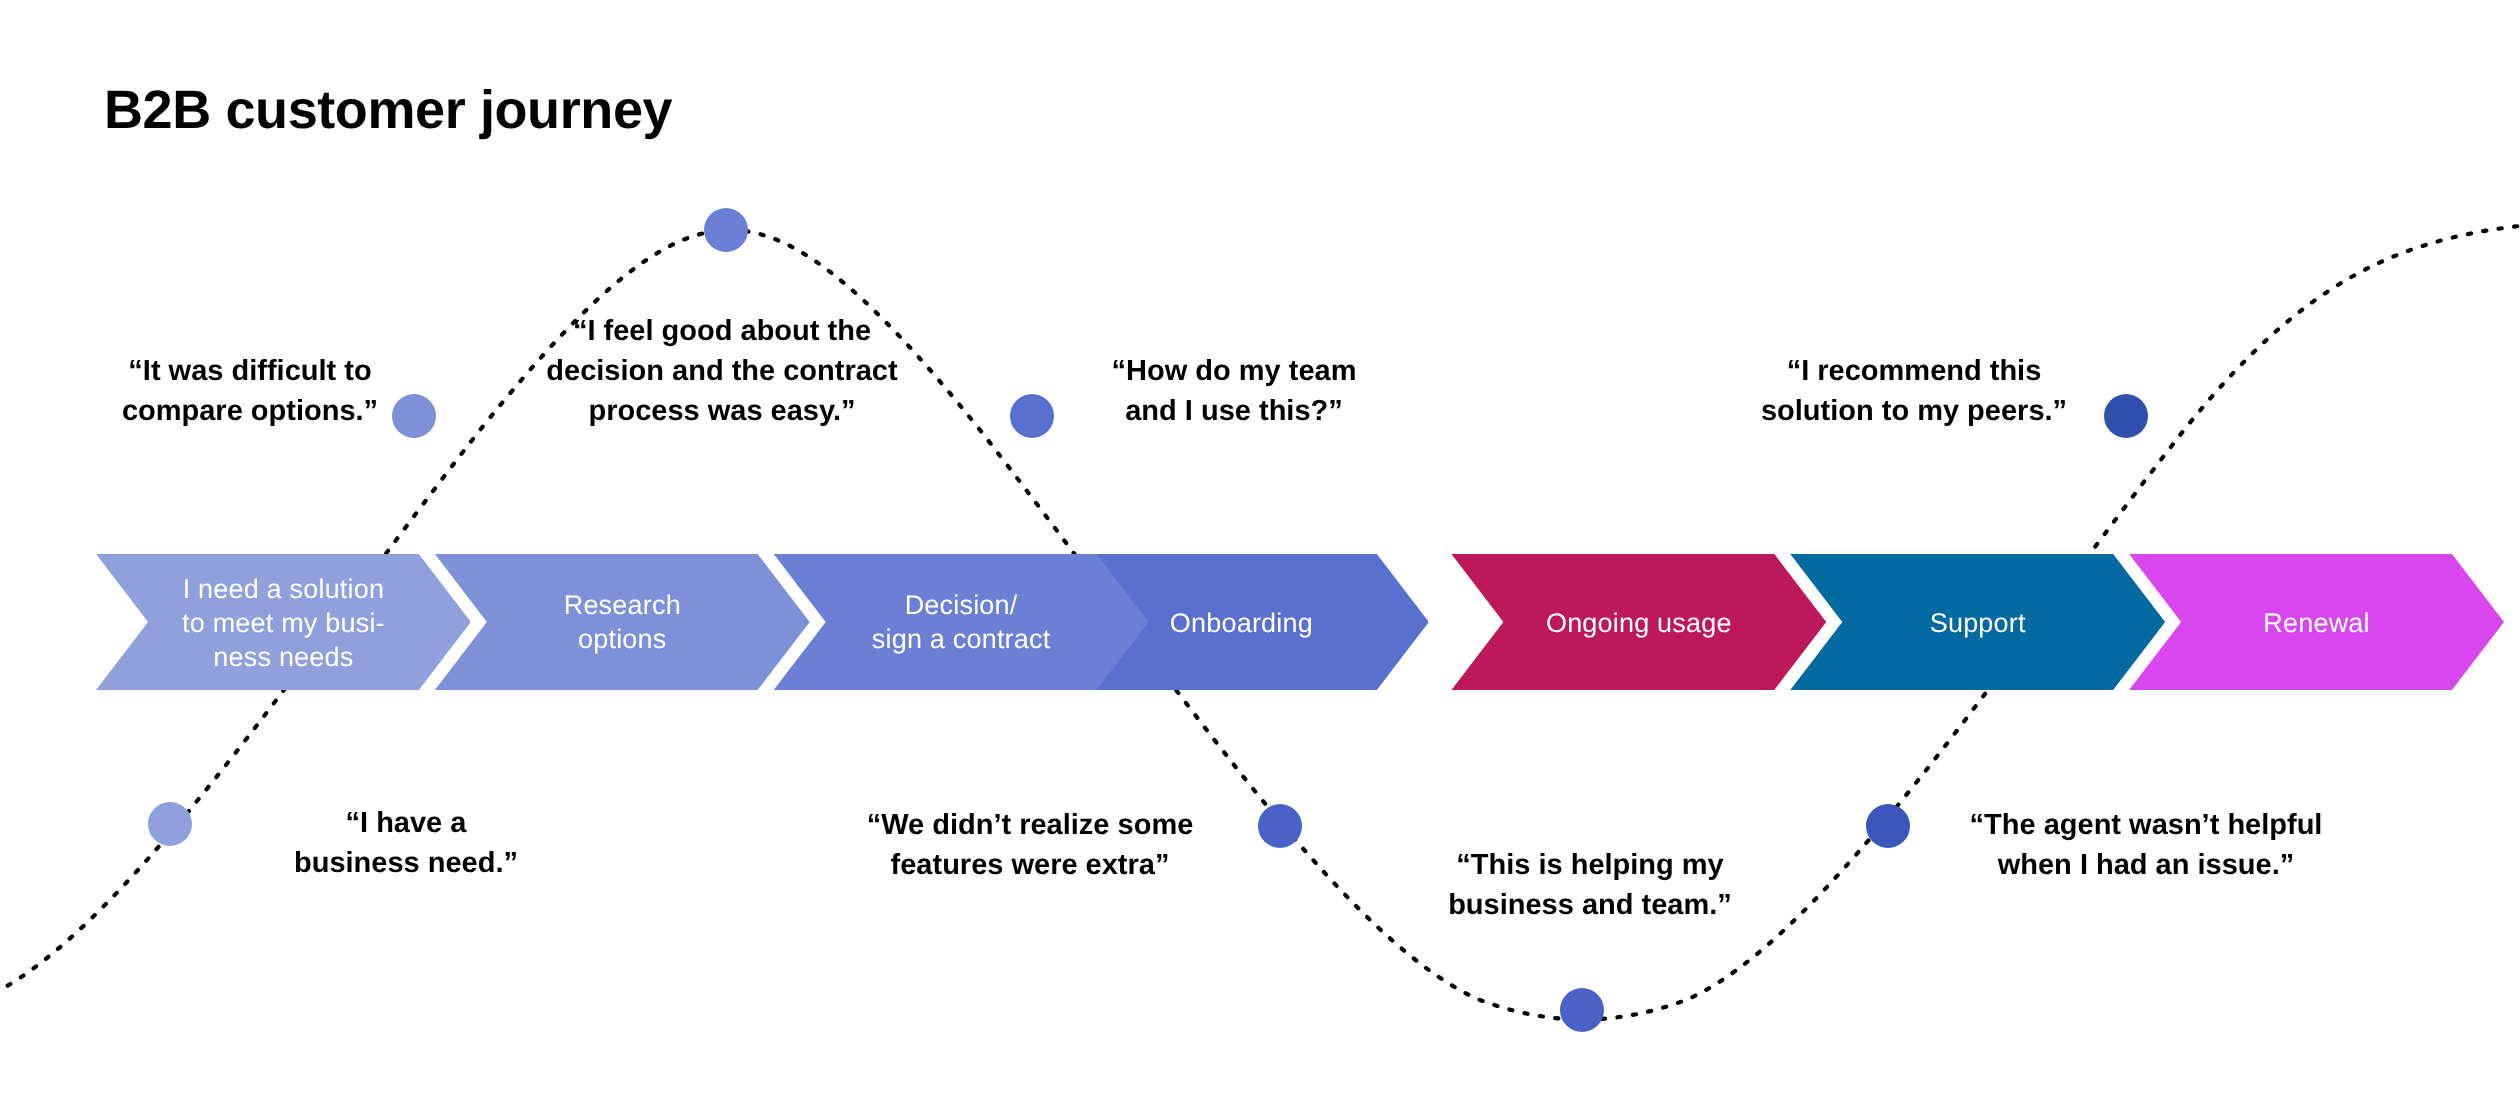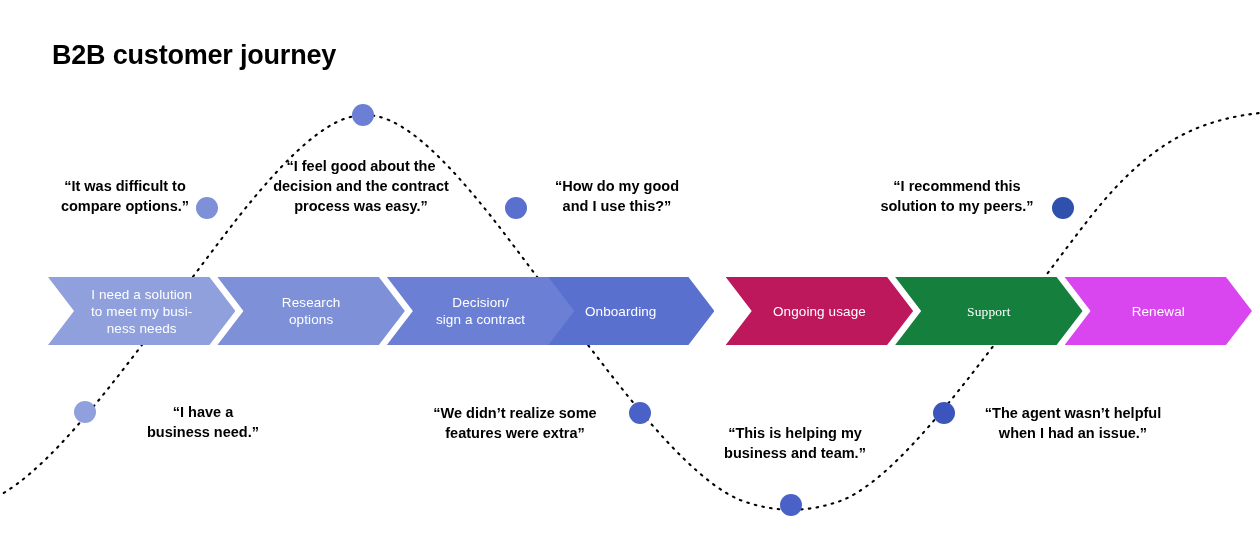--- a/index.html
+++ b/index.html
@@ -114,39 +114,39 @@
       <div class="chevron" style="left: 338.857px; width: 187.429px; background: rgb(107, 128, 212); z-index: 5;">
         <div class="chevron-label">Decision/
 sign a contract</div>
       </div>
       <div class="chevron" style="left: 479px; width: 187.429px; background: rgb(90, 112, 207); z-index: 4;">
         <div class="chevron-label">Onboarding</div>
       </div>
       <div class="chevron" style="left: 677.714px; width: 187.429px; background: #be185d; z-index: 3;">
         <div class="chevron-label">Ongoing usage</div>
       </div>
-      <div class="chevron" style="left: 847.143px; width: 187.429px; background: #15803d; z-index: 2; font-family: Liberation Serif, serif;">
+      <div class="chevron" style="left: 847.143px; width: 187.429px; background: #0369a1; z-index: 2;">
         <div class="chevron-label">Support</div>
       </div>
       <div class="chevron" style="left: 1016.57px; width: 187.429px; background: #d946ef; z-index: 1;">
         <div class="chevron-label">Renewal</div>
       </div>
     </div>
 
   <div id="quote-layer">
       <div class="quote center" style="left: 108px; top: 402px; width: 190px;">“I have a
 business need.”</div>
       <div class="quote center" style="left: 30px; top: 176px; width: 190px;">“It was difficult to
 compare options.”</div>
       <div class="quote center" style="left: 258px; top: 156px; width: 206px;">“I feel good about the
 decision and the contract
 process was easy.”</div>
       <div class="quote center" style="left: 410px; top: 403px; width: 210px;">“We didn’t realize some
 features were extra”</div>
-      <div class="quote center" style="left: 522px; top: 176px; width: 190px;">“How do my good
+      <div class="quote center" style="left: 522px; top: 176px; width: 190px;">“How do my team
 and I use this?”</div>
       <div class="quote center" style="left: 700px; top: 423px; width: 190px;">“This is helping my
 business and team.”</div>
       <div class="quote center" style="left: 962px; top: 403px; width: 222px;">“The agent wasn’t helpful
 when I had an issue.”</div>
       <div class="quote center" style="left: 862px; top: 176px; width: 190px;">“I recommend this
 solution to my peers.”</div>
     </div>
 
   <div id="dot-layer">

